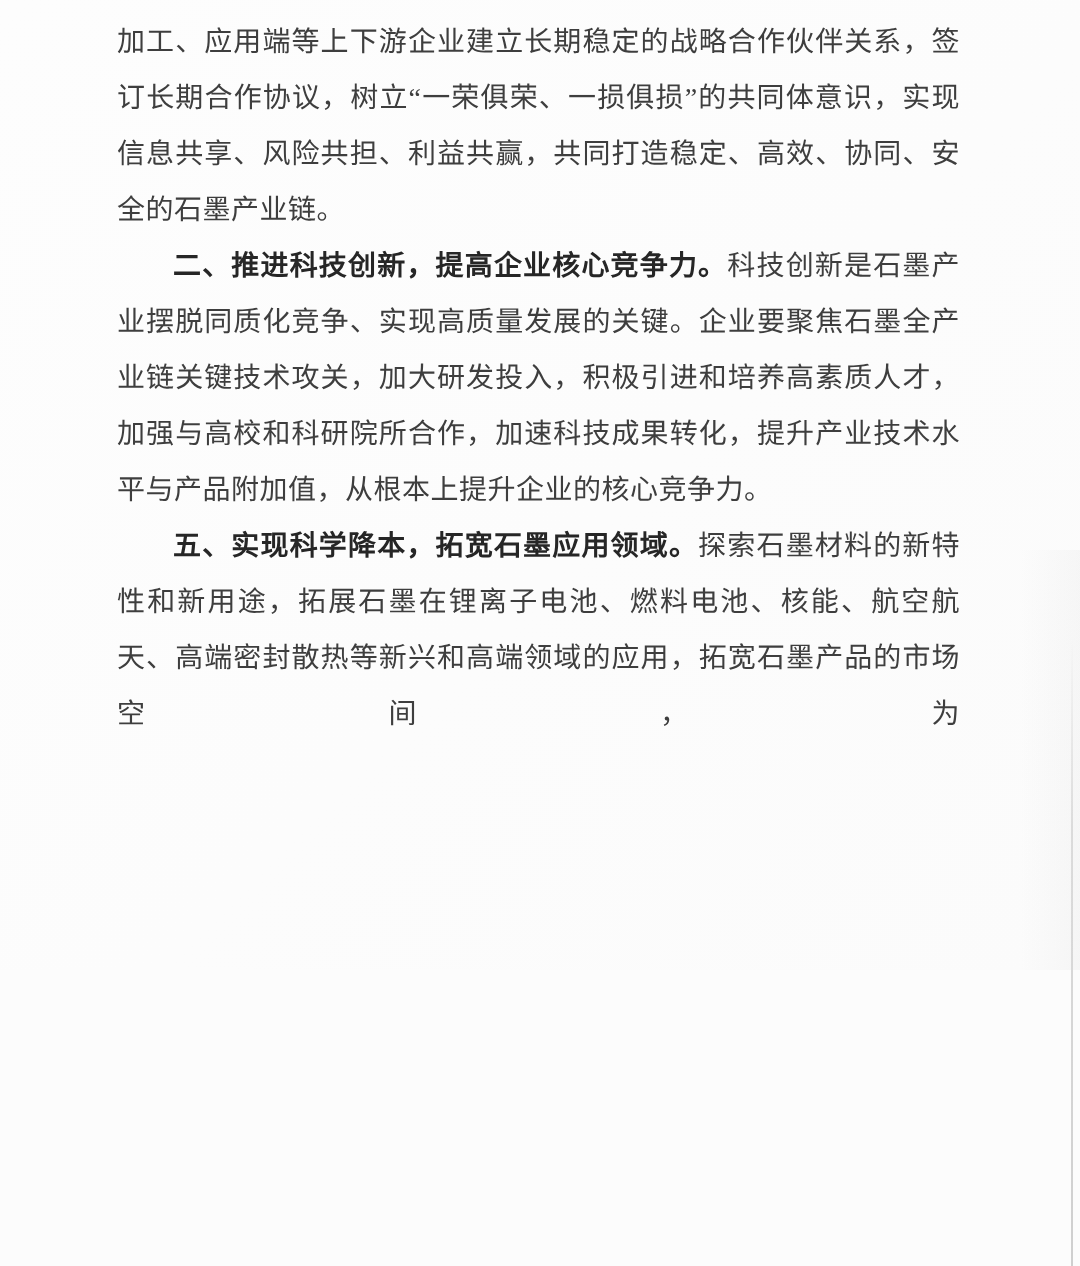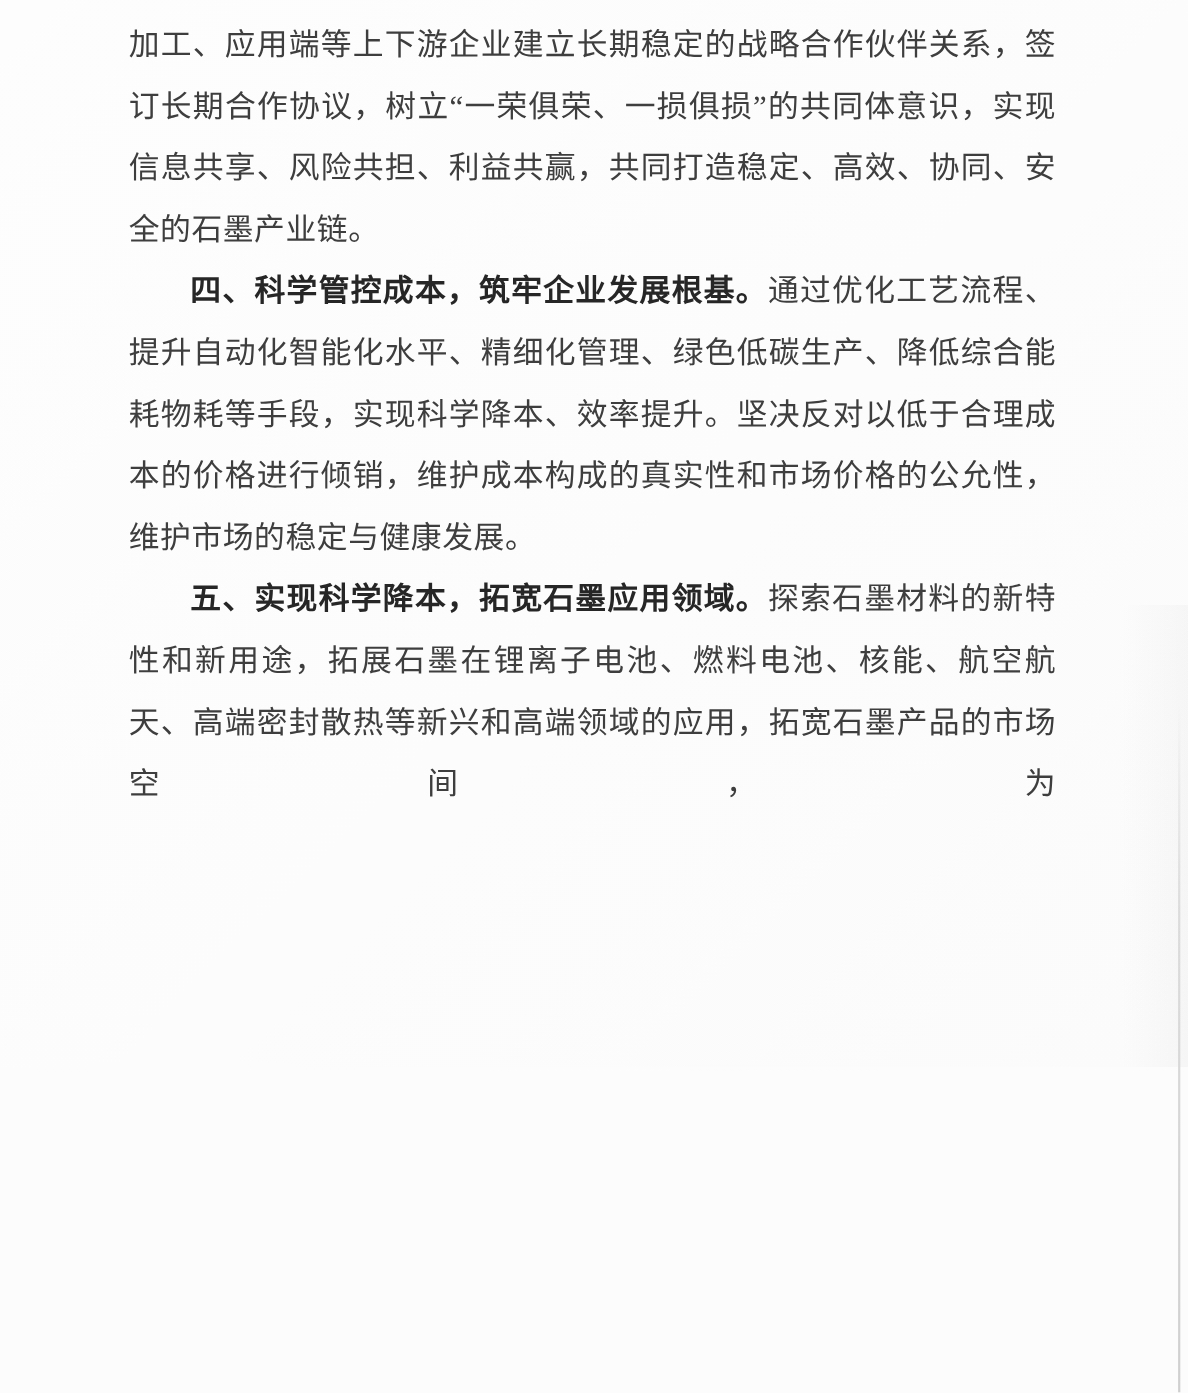--- a/index.html
+++ b/index.html
@@ -64,23 +64,23 @@
   }
 </style>
 </head>
 <body>
 
 <div class="page">
   <div class="doc">
 
     <p class="para no-indent"><span class="h"></span><span>加工、应用端等上下游企业建立长期稳定的战略合作伙伴关系，签订长期合作协议，树立“一荣俱荣、一损俱损”的共同体意识，实现信息共享、风险共担、利益共赢，共同打造稳定、高效、协同、安全的石墨产业链。</span></p>
 
+    <p class="para"><span class="h">二、推进科技创新，提高企业核心竞争力。</span><span>科技创新是石墨产业摆脱同质化竞争、实现高质量发展的关键。企业要聚焦石墨全产业链关键技术攻关，加大研发投入，积极引进和培养高素质人才，加强与高校和科研院所合作，加速科技成果转化，提升产业技术水平与产品附加值，从根本上提升企业的核心竞争力。</span></p>
 
 
-    <p class="para"><span class="h">四、科学管控成本，筑牢企业发展根基。</span><span>通过优化工艺流程、提升自动化智能化水平、精细化管理、绿色低碳生产、降低综合能耗物耗等手段，实现科学降本、效率提升。坚决反对以低于合理成本的价格进行倾销，维护成本构成的真实性和市场价格的公允性，维护市场的稳定与健康发展。</span></p>
 
     <p class="para cut-off"><span class="h">五、实现科学降本，拓宽石墨应用领域。</span><span>探索石墨材料的新特性和新用途，拓展石墨在锂离子电池、燃料电池、核能、航空航天、高端密封散热等新兴和高端领域的应用，拓宽石墨产品的市场空间，为</span></p>
 
   </div>
 
   <div class="edge-line"></div>
   <div class="corner-shade"></div>
 </div>
 
 </body></html>

